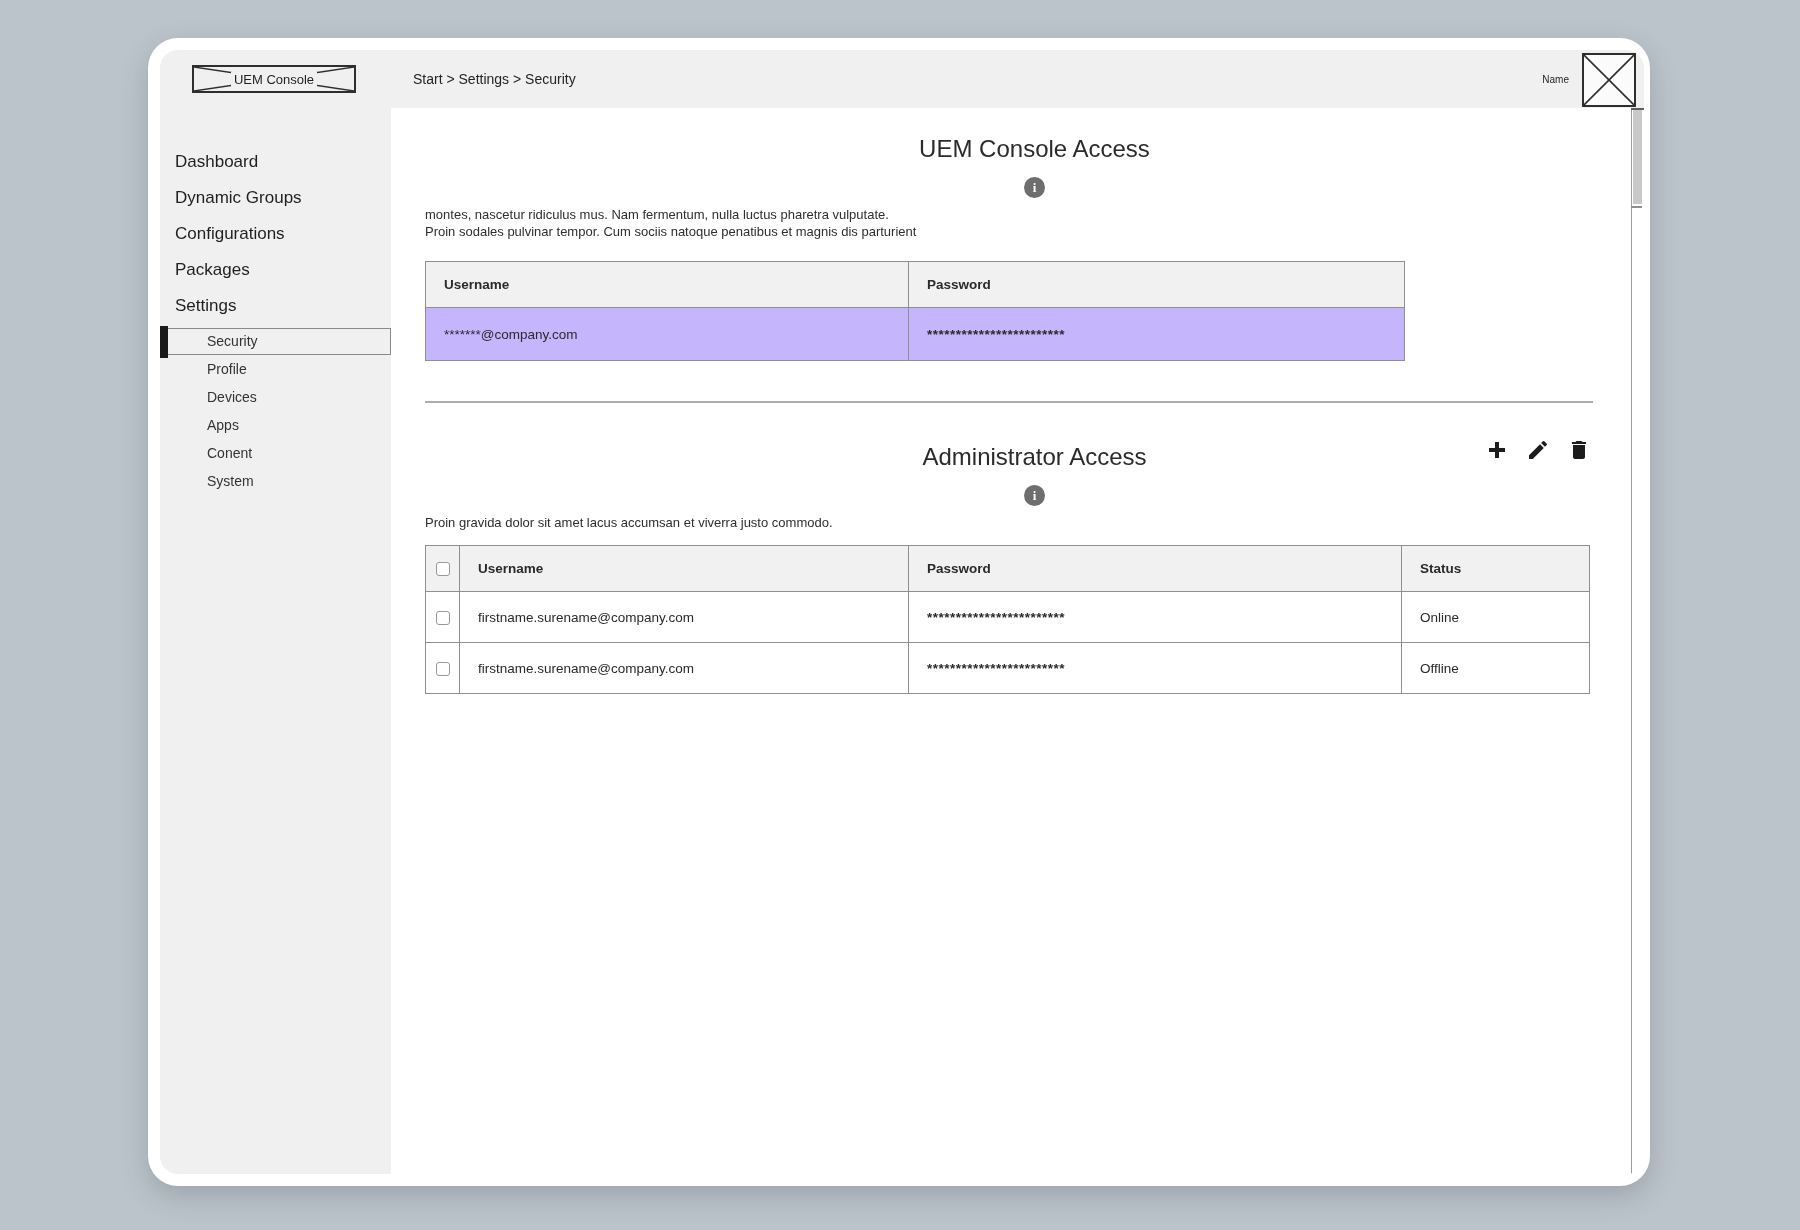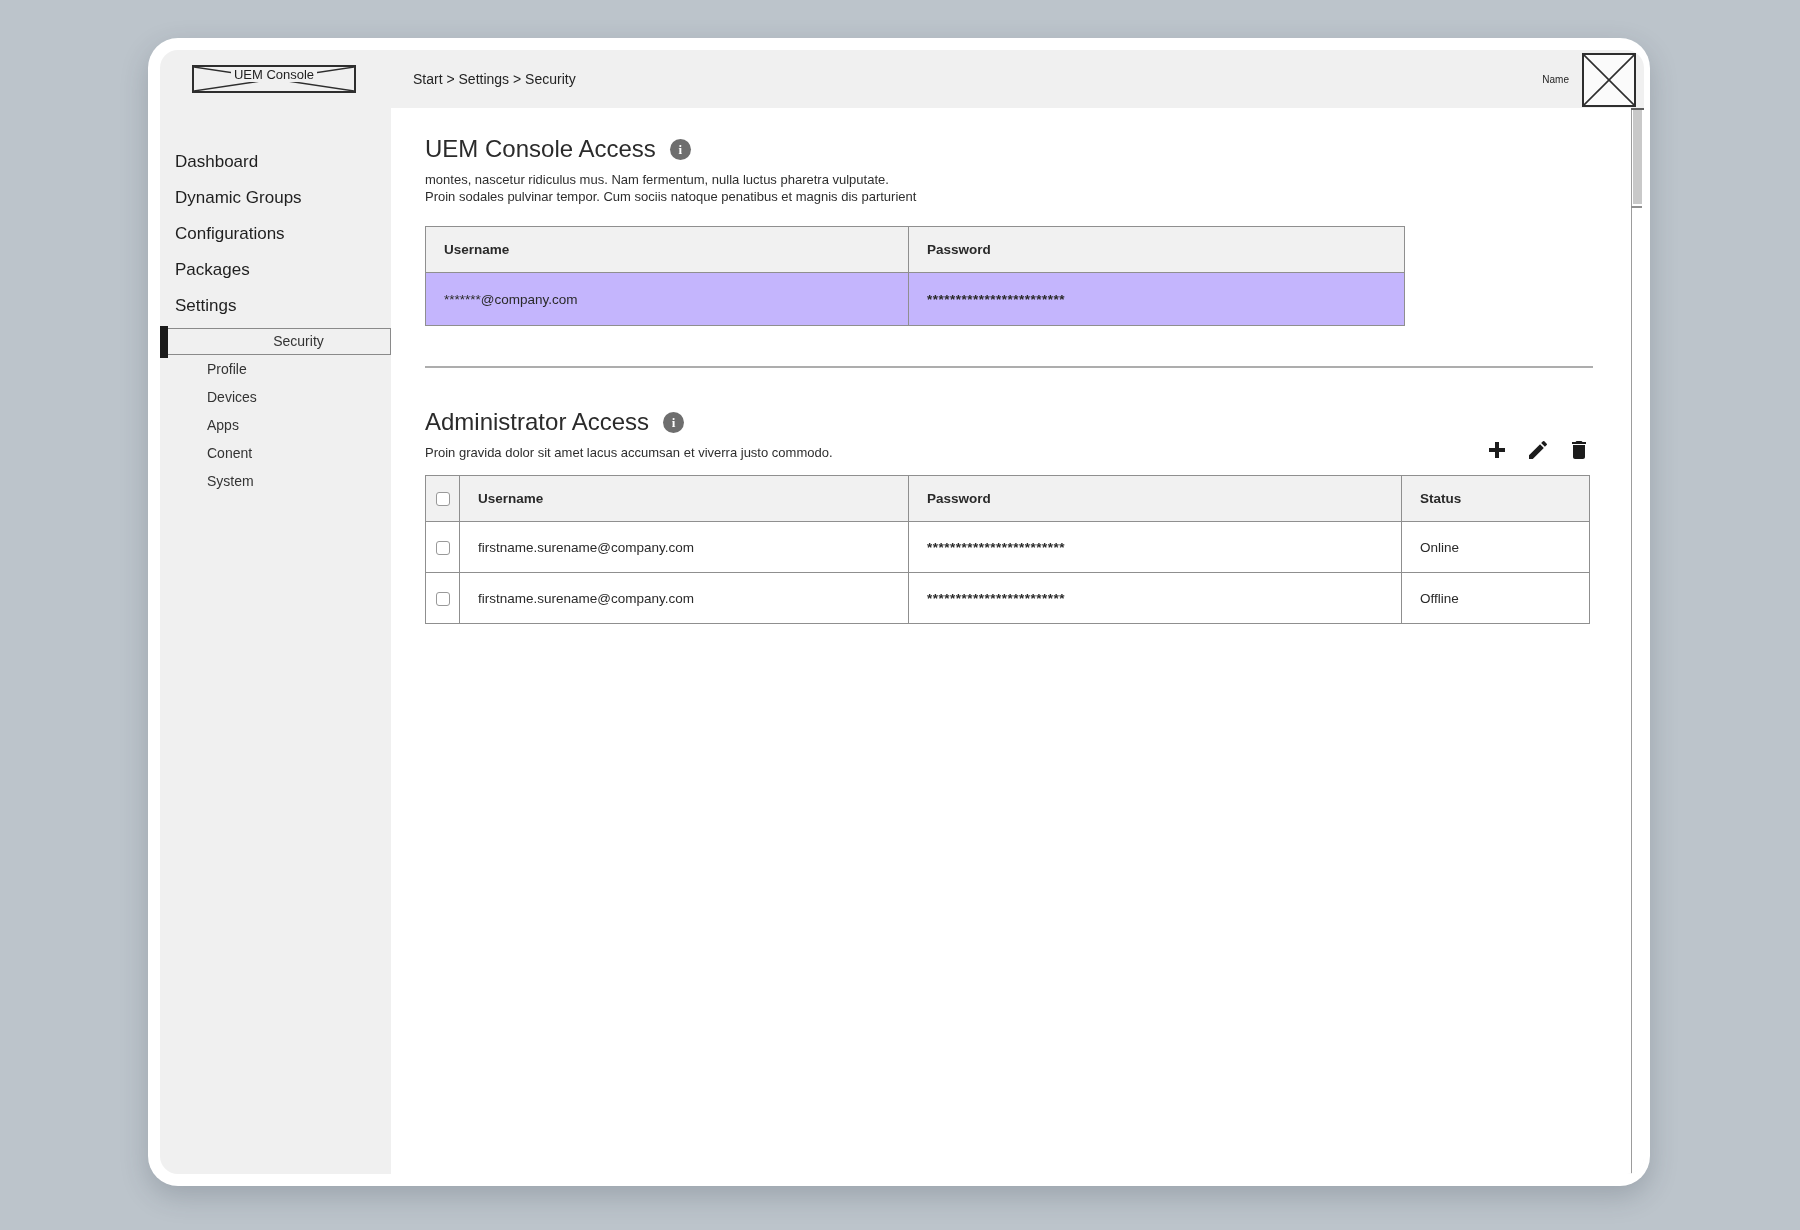--- a/index.html
+++ b/index.html
@@ -14,43 +14,43 @@
     background:#ffffff; border-radius:30px;
     box-shadow:0 10px 28px rgba(40,52,64,.22);
   }
   .panel {
     position:absolute; left:12px; top:12px; right:6px; bottom:12px;
     background:#f0f0f0; border-radius:18px; overflow:hidden;
     display:flex; flex-direction:column;
   }
   
   .header { flex:0 0 58px; height:58px; display:flex; align-items:center; padding:0 8px 0 32px; }
-  .logo { position:relative; width:160px; height:24px; border:2px solid #2e2e2e; display:flex; align-items:flex-start; justify-content:center; cursor:pointer; }
+  .logo { position:relative; width:160px; height:24px; border:2px solid #2e2e2e; display:flex; align-items:center; justify-content:center; cursor:pointer; }
   .logo svg { position:absolute; left:0; top:0; width:100%; height:100%; }
   .logo-text { position:relative; background:#f0f0f0; padding:0 3px; font-size:13px; color:#1f1f1f; white-space:nowrap; }
   .breadcrumb { margin-left:57px; font-size:14px; color:#242424; cursor:pointer; }
   .header-spacer { flex:1; }
   .user-name { font-size:10px; color:#242424; margin-right:13px; }
   .avatar { position:relative; width:50px; height:50px; border:2px solid #2e2e2e; background:#fbfbfb; margin-top:2px; cursor:pointer; }
   .avatar svg { position:absolute; left:0; top:0; width:100%; height:100%; }
   
   .body-row { flex:1; display:flex; min-height:0; }
   .sidebar { flex:0 0 231px; width:231px; position:relative; }
   .nav-main { margin-top:36px; }
   .nav-item { height:36px; line-height:36px; padding-left:15px; font-size:17px; color:#1f1f1f; cursor:pointer; }
   .sub-wrap { margin-top:4px; position:relative; }
   .active-bar { position:absolute; left:0; top:-2px; width:8px; height:32px; background:#1a1a1a; }
   .sub-item { height:28px; line-height:28px; padding-left:47px; font-size:14px; color:#333333; cursor:pointer; }
   .sub-item.selected {
     box-sizing:border-box; margin-left:3px; height:27px; line-height:25px;
-    border:1px solid #8a8a8a; padding-left:43px; background:#f0f0f0;text-align:center;
+    border:1px solid #8a8a8a; padding-left:43px; background:#f0f0f0;
   }
   
   .content { flex:1; background:#ffffff; position:relative; box-sizing:border-box; padding:0 0 0 34px; }
-  .section-title { display:flex; align-items:center; gap:14px; font-size:24px; font-weight:400; color:#2b2b2b; margin:0; }
+  .section-title { display:flex; align-items:center; gap:14px; font-size:24px; font-weight:400; color:#2b2b2b; margin:0;flex-direction:column; }
   .title-1 { margin-top:27px; }
   .title-2 { margin-top:40px; }
   .info-badge {
     width:21px; height:21px; border-radius:50%; background:#6e6e6e; color:#ffffff;
     font:700 13px/21px "Liberation Serif","DejaVu Serif",serif; text-align:center; cursor:pointer; flex:0 0 21px;
   }
   .desc { margin:8px 0 0; font-size:13px; line-height:17px; color:#2e2e2e; }
   .desc span { display:block; }
   table.t { border-collapse:collapse; table-layout:fixed; }
   .t th, .t td { border:1px solid #8f8f8f; font-size:13.5px; color:#2a2a2a; padding:0 6px 0 18px; text-align:left; overflow:hidden; white-space:nowrap; }

